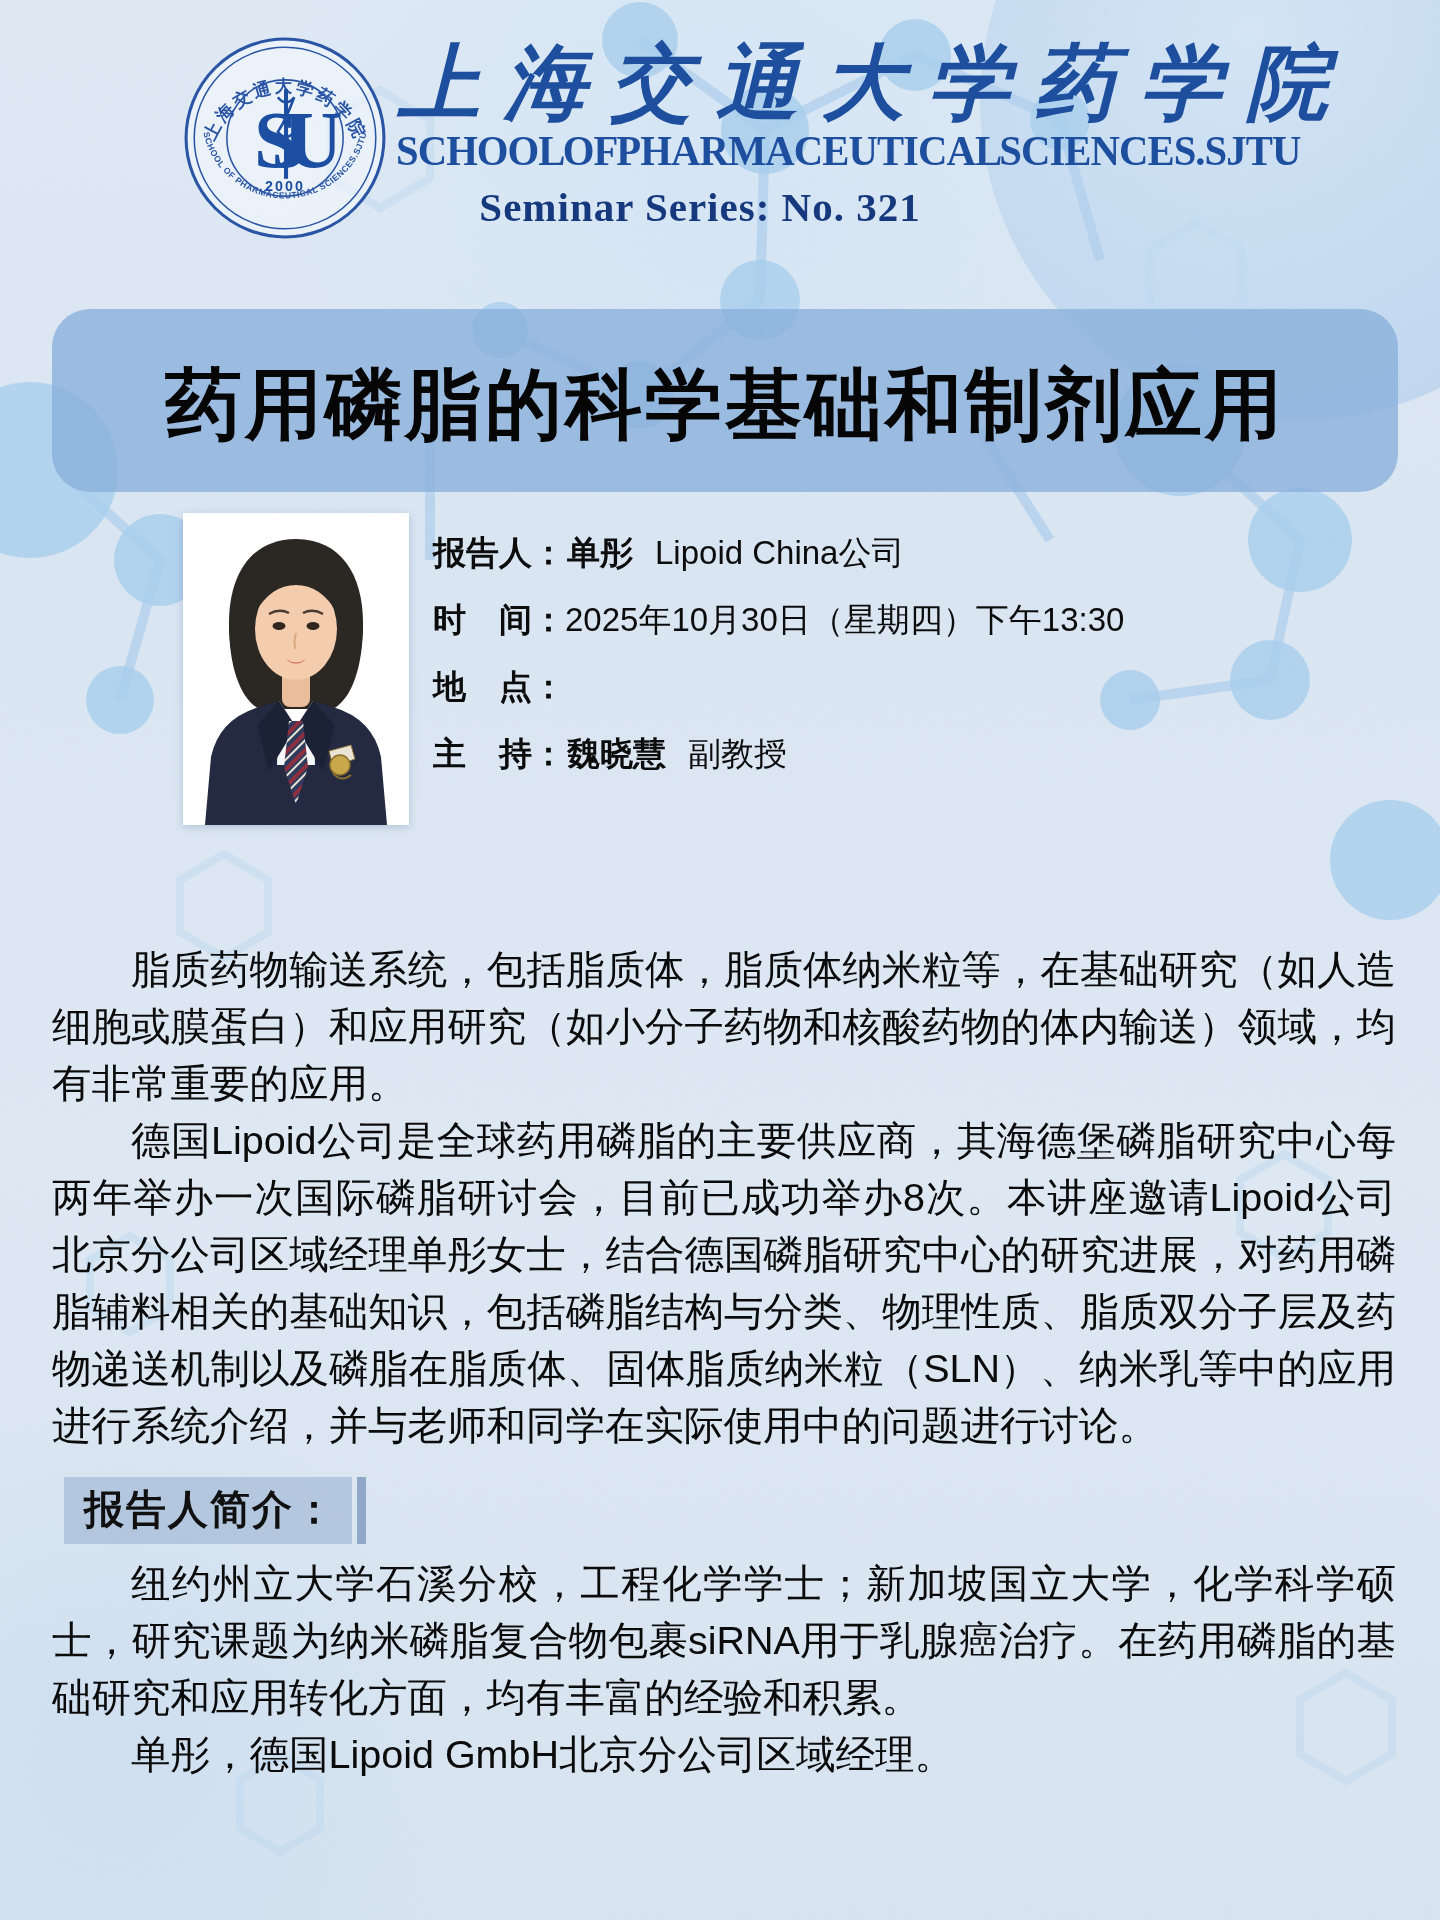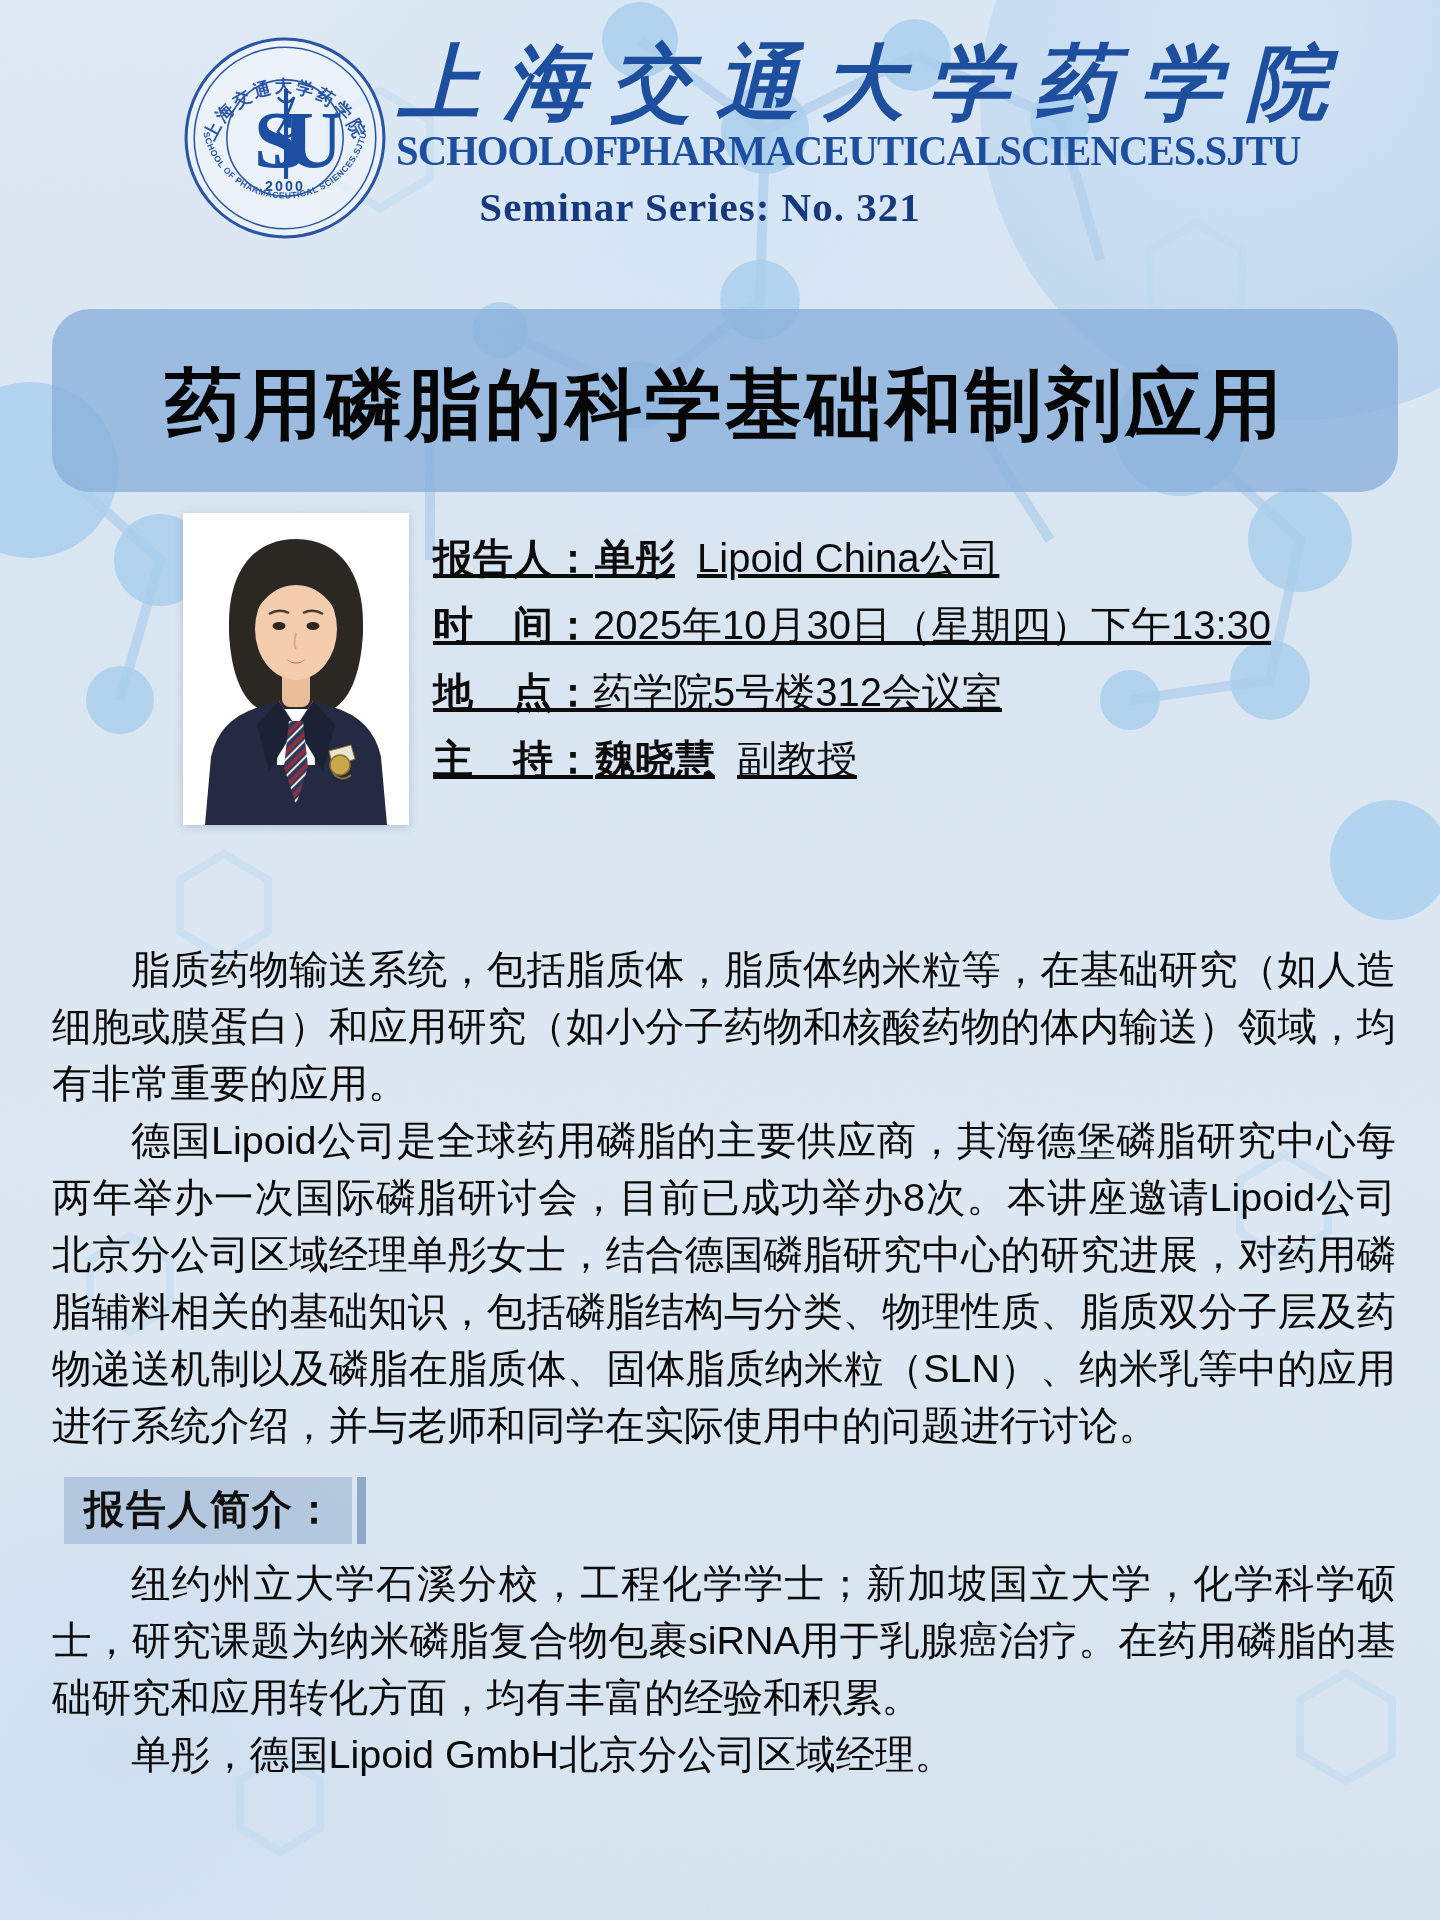--- a/index.html
+++ b/index.html
@@ -51,21 +51,21 @@
   .title-banner h1{
     margin:0;width:100%;text-align:center;line-height:190px;
     font-size:77px;font-weight:900;letter-spacing:3px;color:#060606;
   }
   
   .photo-frame{
     position:absolute;left:183px;top:513px;width:226px;height:312px;
     box-shadow:0 2px 8px rgba(60,90,130,.25);
   }
   .info{position:absolute;left:433px;top:531px;width:960px;}
-  .info-row{height:67px;display:flex;align-items:baseline;font-size:40px;white-space:nowrap;text-decoration:underline;}
+  .info-row{height:67px;display:flex;align-items:baseline;font-size:33px;white-space:nowrap;}
   .info-label{font-weight:700;}
   .info-name{font-weight:700;text-align:right;}
   .info-name:not(:empty){margin-left:2px;margin-right:22px;}
   .info-rest{font-weight:400;}
   
   .sec-heading{
     position:absolute;display:inline-block;
     padding:5px 16px 7px 12px;
     font-size:40px;font-weight:700;color:#101010;letter-spacing:2px;
     background:rgba(156,181,212,.62);
@@ -218,21 +218,20 @@
         <span class="info-rest">Lipoid China公司</span>
     </div>
     <div class="info-row">
       <span class="info-label">时　间：</span>
         <span class="info-name"></span>
         <span class="info-rest">2025年10月30日（星期四）下午13:30</span>
     </div>
     <div class="info-row">
       <span class="info-label">地　点：</span>
         <span class="info-name"></span>
-        <span class="info-rest">药学院5号楼312会议室</span>
     </div>
     <div class="info-row">
       <span class="info-label">主　持：</span>
         <span class="info-name">魏晓慧</span>
         <span class="info-rest">副教授</span>
     </div>
   </div>
 
   <div class="body-text abstract-text">
     <p>脂质药物输送系统，包括脂质体，脂质体纳米粒等，在基础研究（如人造细胞或膜蛋白）和应用研究（如小分子药物和核酸药物的体内输送）领域，均有非常重要的应用。</p>

